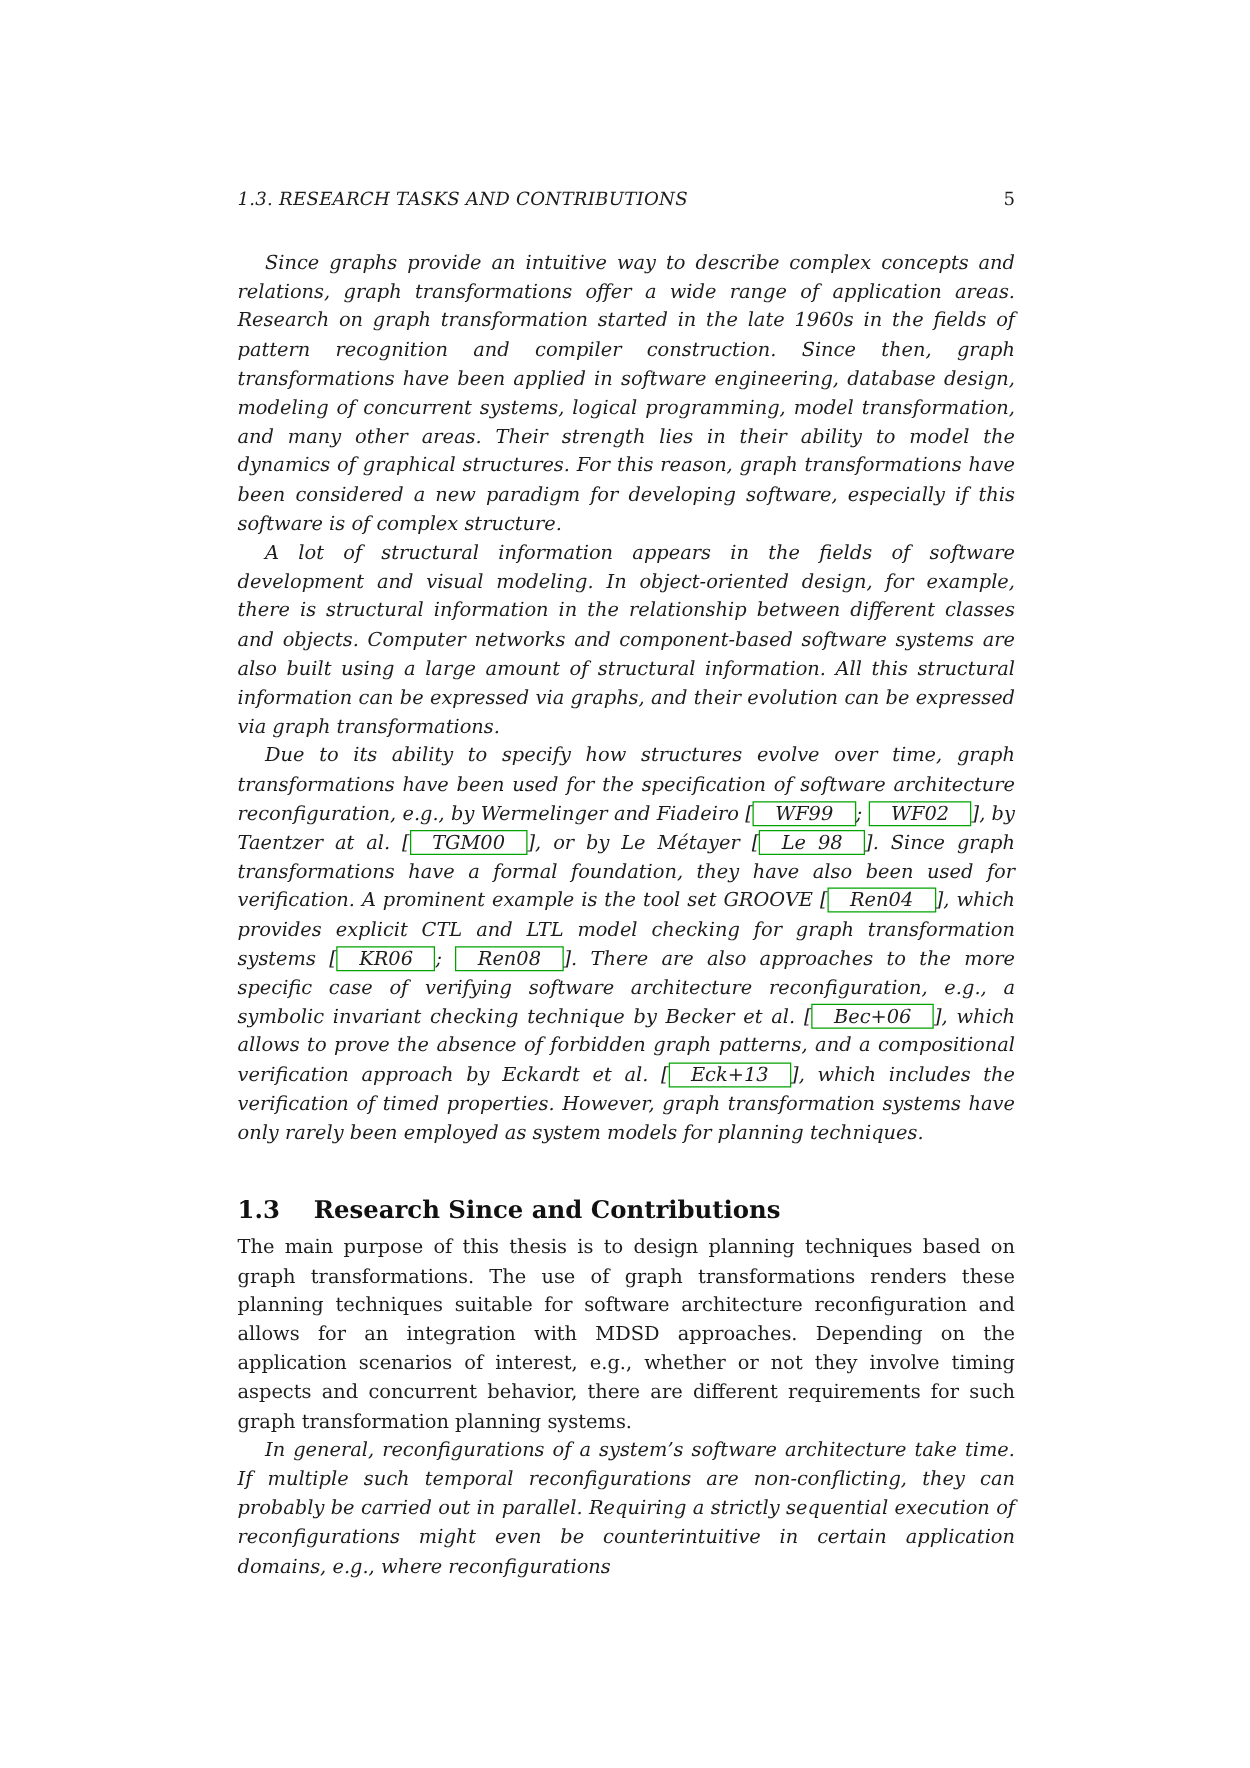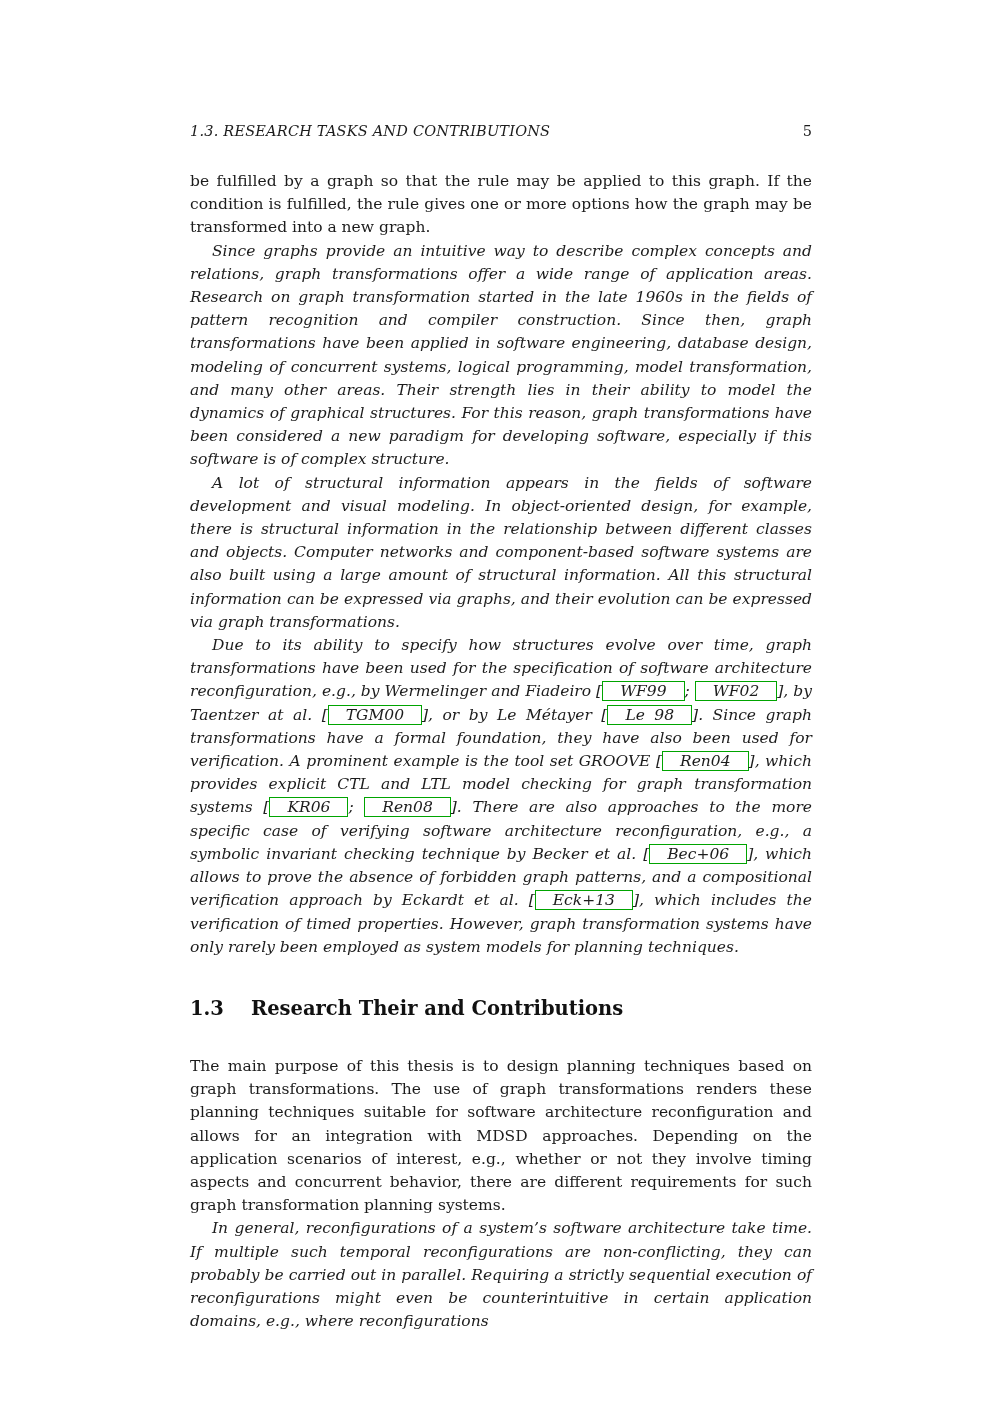--- a/index.html
+++ b/index.html
@@ -9,21 +9,21 @@
     height: 1414px;
     background: #ffffff;
     position: relative;
     font-family: "DejaVu Serif", "Liberation Serif", serif;
     color: #1c1c1c;
     overflow: hidden;
   }
   .text-block {
     position: absolute;
     left: 190px;
-    top: 123px;
+    top: 152px;
     width: 622px;
   }
   .running-header {
     display: flex;
     justify-content: space-between;
     align-items: baseline;
     font-size: 14.5px;
     margin-bottom: 31px;
   }
   .rh-title { font-style: italic; letter-spacing: 0.2px; }
@@ -42,39 +42,38 @@
     cursor: pointer;
     white-space: nowrap;
   }
   .section-heading {
     display: flex;
     align-items: baseline;
     gap: 27px;
     font-size: 19.5px;
     font-weight: bold;
     margin-top: 38px;
-    margin-bottom: 35px;
+    margin-bottom: 7px;
     color: #111111;
   }
 </style>
 </head>
 <body>
 
 <div class="page">
   <div class="text-block">
     <header class="running-header">
       <span class="rh-title">1.3.  RESEARCH TASKS AND CONTRIBUTIONS</span>
       <span class="rh-page">5</span>
     </header>
     <main id="content">
-        <p class="para">be fulfilled by a graph so that the rule may be applied to this graph. If the condition is fulfilled, the rule gives one or more options how the graph may be transformed into a new graph.</p>
         <p class="para indent">Since graphs provide an intuitive way to describe complex concepts and relations, graph transformations offer a wide range of application areas. Research on graph transformation started in the late 1960s in the fields of pattern recognition and compiler construction. Since then, graph transformations have been applied in software engineering, database design, modeling of concurrent systems, logical programming, model transformation, and many other areas. Their strength lies in their ability to model the dynamics of graphical structures. For this reason, graph transformations have been considered a new paradigm for developing software, especially if this software is of complex structure.</p>
         <p class="para indent">A lot of structural information appears in the fields of software development and visual modeling. In object-oriented design, for example, there is structural information in the relationship between different classes and objects. Computer networks and component-based software systems are also built using a large amount of structural information. All this structural information can be expressed via graphs, and their evolution can be expressed via graph transformations.</p>
         <p class="para indent">Due to its ability to specify how structures evolve over time, graph transformations have been used for the specification of software architecture reconfiguration, e.g., by Wermelinger and Fiadeiro [<a class="cite">WF99</a>; <a class="cite">WF02</a>], by Taentzer at al. [<a class="cite">TGM00</a>], or by Le Métayer [<a class="cite">Le 98</a>]. Since graph transformations have a formal foundation, they have also been used for verification. A prominent example is the tool set GROOVE [<a class="cite">Ren04</a>], which provides explicit CTL and LTL model checking for graph transformation systems [<a class="cite">KR06</a>; <a class="cite">Ren08</a>]. There are also approaches to the more specific case of verifying software architecture reconfiguration, e.g., a symbolic invariant checking technique by Becker et al. [<a class="cite">Bec+06</a>], which allows to prove the absence of forbidden graph patterns, and a compositional verification approach by Eckardt et al. [<a class="cite">Eck+13</a>], which includes the verification of timed properties. However, graph transformation systems have only rarely been employed as system models for planning techniques.</p>
         <h2 class="section-heading">
           <span>1.3</span>
-          <span>Research Their and Contributions</span>
+          <span>Research Since and Contributions</span>
         </h2>
         <p class="para">The main purpose of this thesis is to design planning techniques based on graph transformations. The use of graph transformations renders these planning techniques suitable for software architecture reconfiguration and allows for an integration with MDSD approaches. Depending on the application scenarios of interest, e.g., whether or not they involve timing aspects and concurrent behavior, there are different requirements for such graph transformation planning systems.</p>
         <p class="para indent">In general, reconfigurations of a system’s software architecture take time. If multiple such temporal reconfigurations are non-conflicting, they can probably be carried out in parallel. Requiring a strictly sequential execution of reconfigurations might even be counterintuitive in certain application domains, e.g., where reconfigurations</p>
       </main>
   </div>
 </div>
 
 </body></html>

